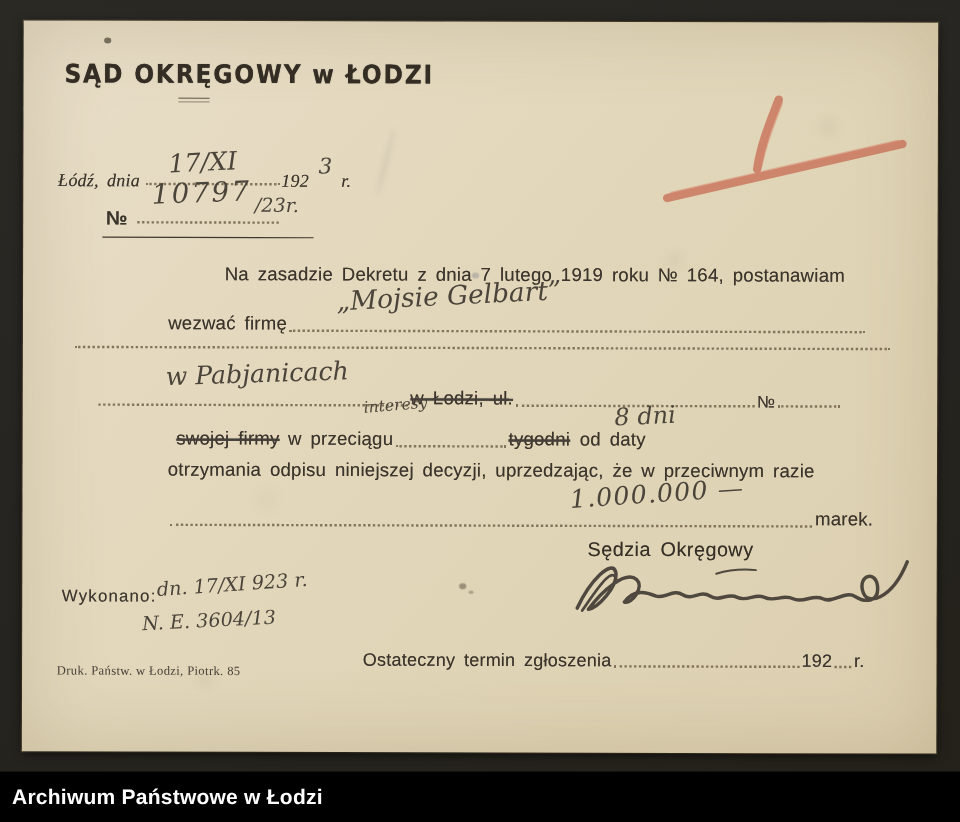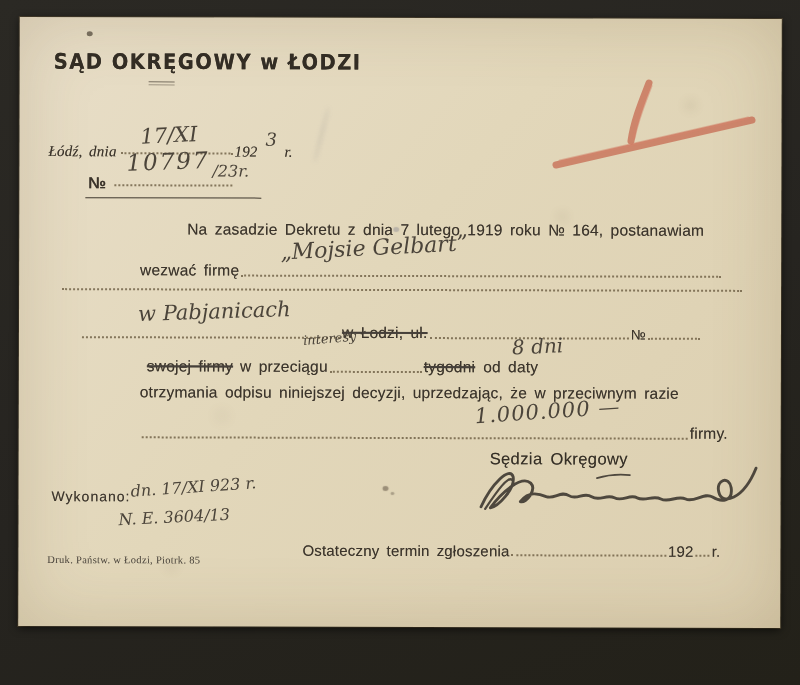--- a/index.html
+++ b/index.html
@@ -127,21 +127,21 @@
       <span class="hw" style="left:372px;top:-14px;font-size:20px;transform:rotate(-3deg);">8 dni</span>
       <span class="hw" style="left:163px;top:-18px;font-size:13px;transform:rotate(-5deg);">interesy</span>
     </div>
 
     <div class="row" style="left:121px;top:366px;">
       <span class="print">otrzymania odpisu niniejszej decyzji, uprzedzając, że w przeciwnym razie</span>
     </div>
 
     <div class="row" style="left:121px;top:398px;width:588px;height:26px;">
       <div class="dots grow"></div>
-      <span class="print">firmy.</span>
+      <span class="print">marek.</span>
       <span class="hw" style="left:335px;top:-15px;font-size:21px;letter-spacing:1px;transform:rotate(-4deg);">1.000.000 —</span>
     </div>
 
     <div class="row" style="left:471px;top:431px;">
       <span class="print judge">Sędzia Okręgowy</span>
     </div>
 
     <svg class="sig" width="292" height="62" viewBox="0 0 280 60">
       <g fill="none" stroke="#3f3931" stroke-linecap="round" stroke-linejoin="round" opacity="0.9">
         <path stroke-width="2.8" d="M6,46 C16,24 34,6 37,17 C39,29 22,46 15,47 C26,32 45,15 54,23 C60,29 50,43 44,41 C52,30 62,33 69,36 C77,39 83,30 91,35 C99,40 105,31 113,36 C121,41 127,33 135,37 C143,41 150,33 157,37 C165,41 172,34 180,38 C188,42 196,34 204,38 C212,42 222,31 230,36 C238,41 250,41 248,27 C246,15 233,19 236,31 C239,45 260,38 272,8"></path>
@@ -171,13 +171,16 @@
 
   <svg class="redmark" width="800" height="685" viewBox="0 0 800 685">
     <g fill="none" stroke-linecap="round">
       <path d="M649,83 C642,101 634,120 631,141" stroke="#c56a51" stroke-width="7" opacity="0.75"></path>
       <path d="M651,86 C645,102 638,118 634,138" stroke="#d4846c" stroke-width="3" opacity="0.5"></path>
       <path d="M556,165 C612,152 696,133 752,120" stroke="#c56a51" stroke-width="7" opacity="0.75"></path>
       <path d="M560,161 C615,149 690,131 748,118" stroke="#d4846c" stroke-width="3" opacity="0.5"></path>
     </g>
   </svg>
 
+  <div class="bar">
+    <span>Archiwum Państwowe w Łodzi</span>
+  </div>
 </div>
 
 </body></html>

